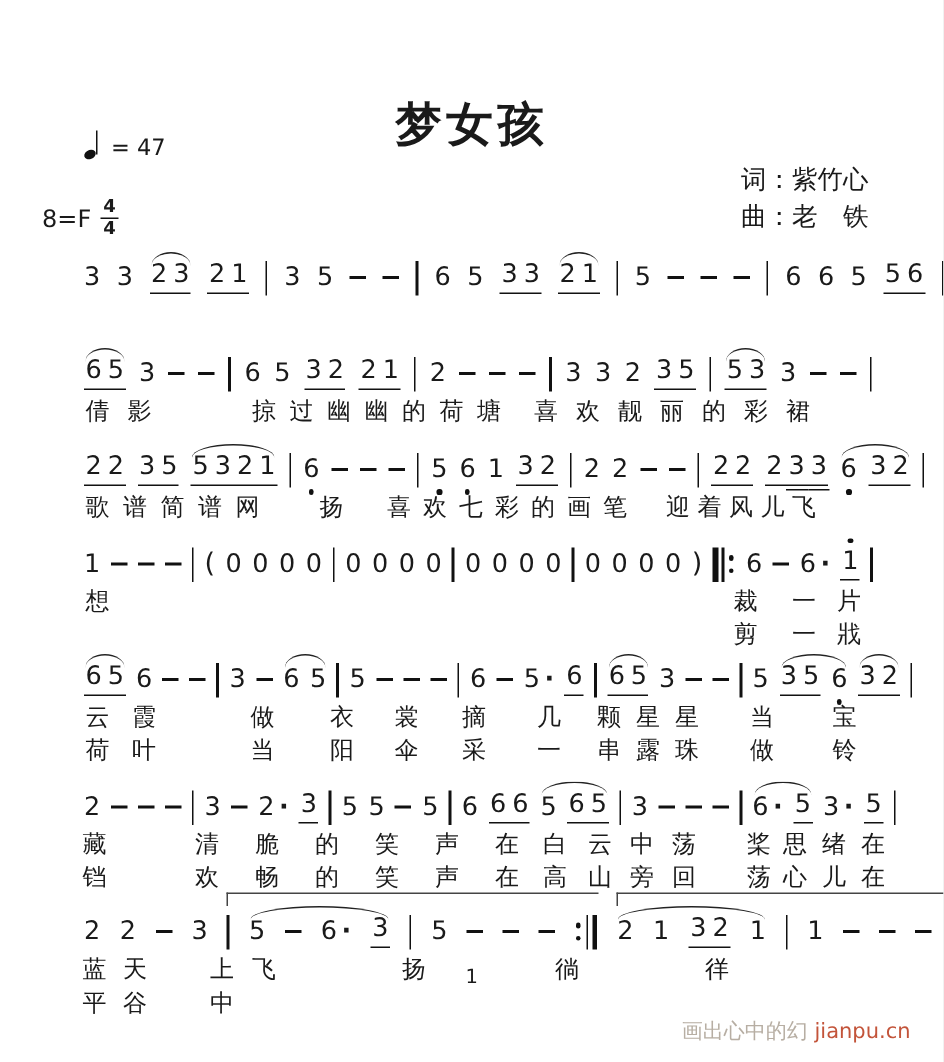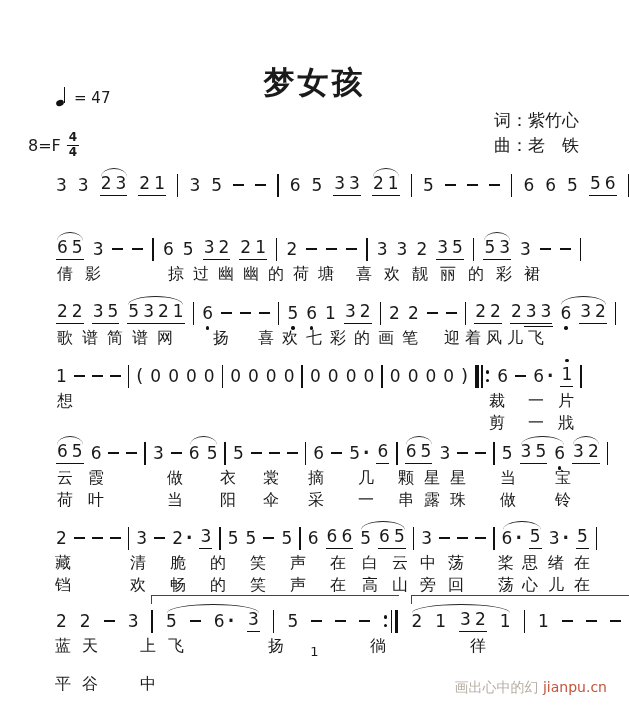--- a/index.html
+++ b/index.html
@@ -723,21 +723,21 @@
           <div class="volta end" style="left: 411px; width: 231px;"></div>
         </div>
         <div class="lyric-row" style="top: 28px;">
           <span class="lyr" style="left: 55px; letter-spacing: 11px;">蓝天</span>
           <span class="lyr" style="left: 140px;">上</span>
           <span class="lyr" style="left: 168px;">飞</span>
           <span class="lyr" style="left: 268px;">扬</span>
           <span class="lyr" style="left: 370px;">徜</span>
           <span class="lyr" style="left: 470px;">徉</span>
         </div>
-        <div class="lyric-row" style="top: 66px;">
+        <div class="lyric-row" style="top: 51px;">
           <span class="lyr" style="left: 55px; letter-spacing: 11px;">平谷</span>
           <span class="lyr" style="left: 140px;">中</span>
         </div>
       </div>
     </div>
 
   <div class="pagenum">1</div>
 
   <div class="watermark"><span class="wm-cn">画出心中的幻 </span><span class="wm-url">jianpu.cn</span></div>
 

